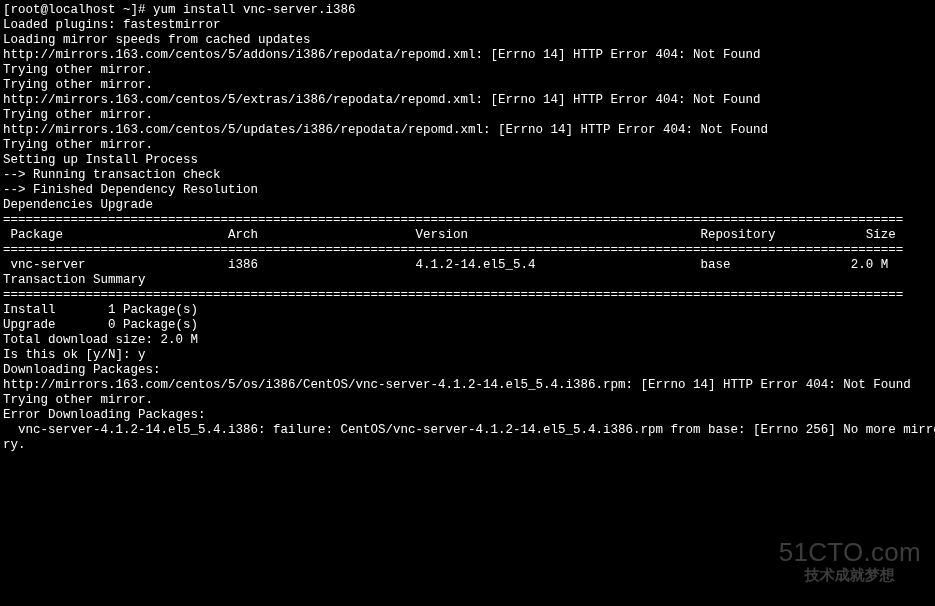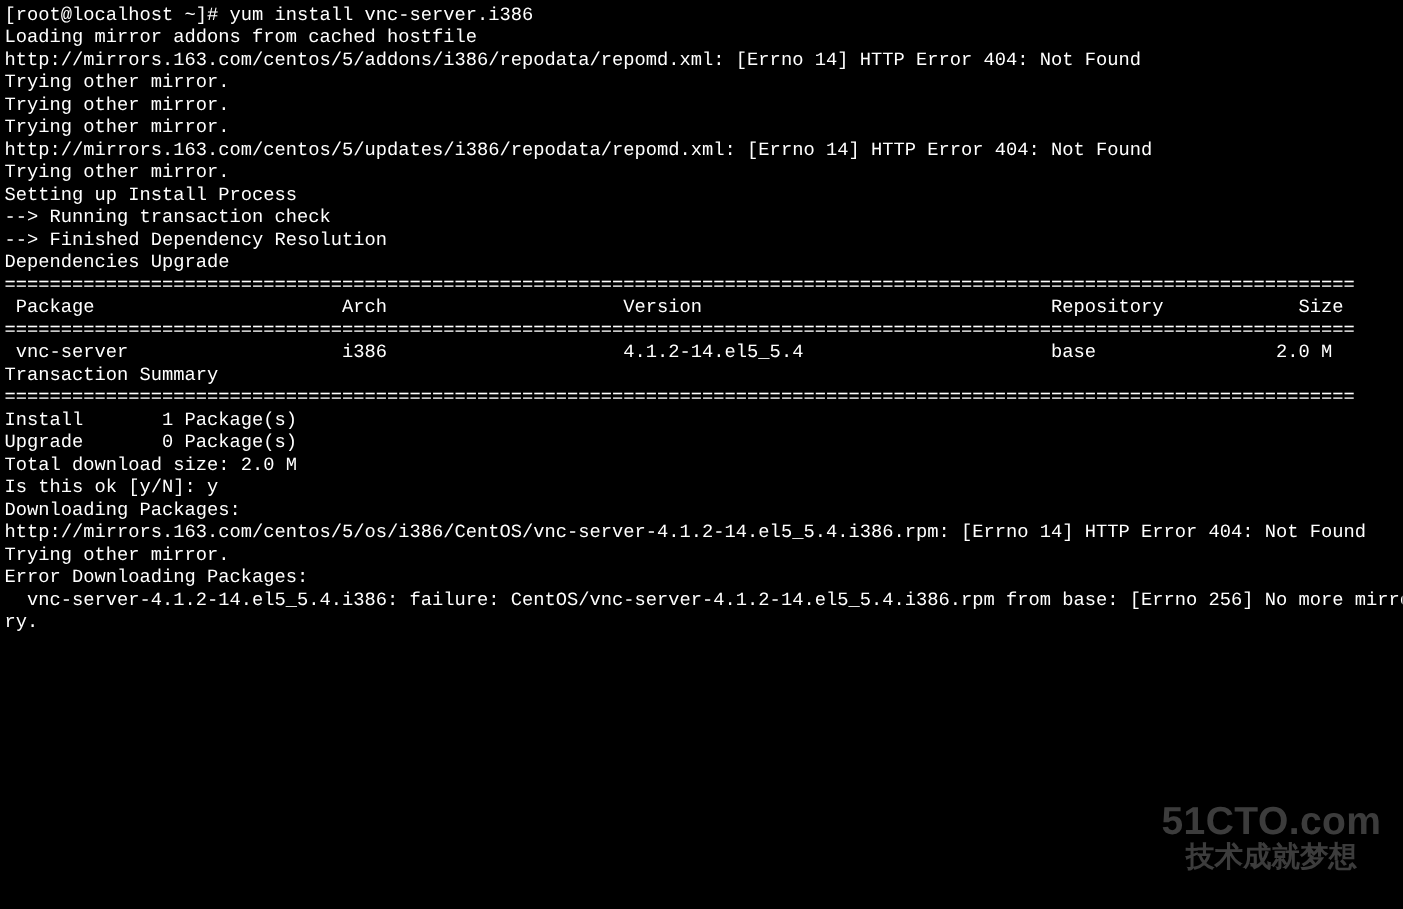--- a/index.html
+++ b/index.html
@@ -27,39 +27,41 @@
       right: 14px;
       bottom: 22px;
       text-align: center;
       opacity: 0.32;
       color: #bbb;
       pointer-events: none;
     }
     .wm-main {
       font-family: Arial, sans-serif;
       font-size: 26px;
-      font-weight: bold;
+      font-weight: normal;
       letter-spacing: 0.3px;
     }
     .wm-sub {
       font-family: Arial, sans-serif;
-      font-size: 19px;
+      font-size: 15px;
       font-weight: bold;
       margin-top: -2px;
     }
   </style>
 </head>
 <body>
 
 <div>
   <div class="line">[root@localhost ~]# yum install vnc-server.i386</div>
-  <div class="line">Loading mirror addons from cached hostfile</div>
+  <div class="line">Loaded plugins: fastestmirror</div>
+  <div class="line">Loading mirror speeds from cached updates</div>
   <div class="line">http://mirrors.163.com/centos/5/addons/i386/repodata/repomd.xml: [Errno 14] HTTP Error 404: Not Found</div>
   <div class="line">Trying other mirror.</div>
   <div class="line">Trying other mirror.</div>
+  <div class="line">http://mirrors.163.com/centos/5/extras/i386/repodata/repomd.xml: [Errno 14] HTTP Error 404: Not Found</div>
   <div class="line">Trying other mirror.</div>
   <div class="line">http://mirrors.163.com/centos/5/updates/i386/repodata/repomd.xml: [Errno 14] HTTP Error 404: Not Found</div>
   <div class="line">Trying other mirror.</div>
   <div class="line">Setting up Install Process</div>
   <div class="line">--&gt; Running transaction check</div>
   <div class="line">--&gt; Finished Dependency Resolution</div>
   <div class="line"></div>
   <div class="line">Dependencies Upgrade</div>
   <div class="line"></div>
   <div class="line">========================================================================================================================</div>

